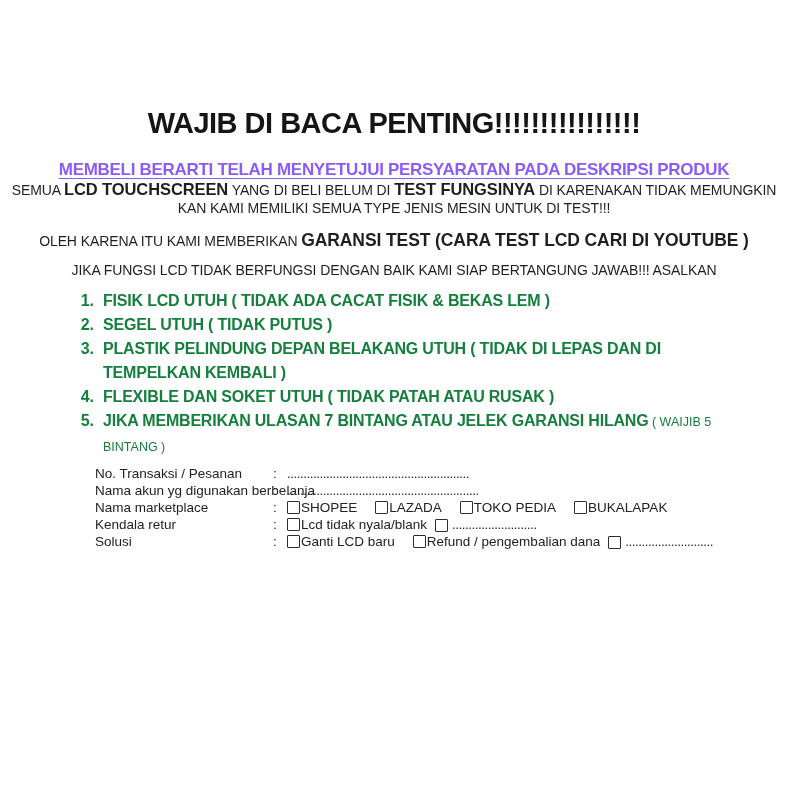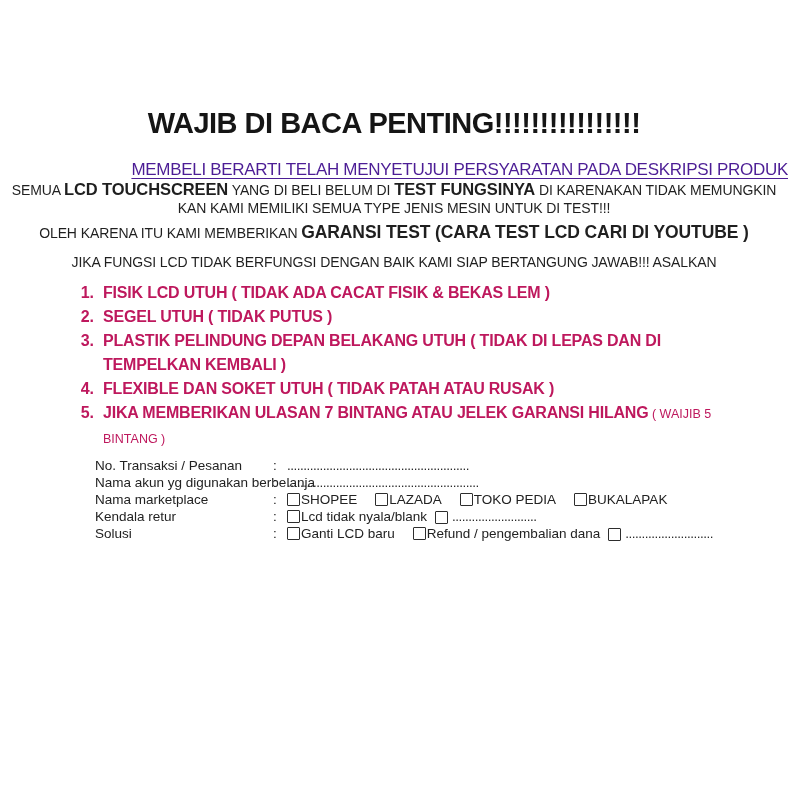--- a/index.html
+++ b/index.html
@@ -21,53 +21,53 @@
     text-align: center;
     font-size: 29px;
     font-weight: 800;
     letter-spacing: -0.5px;
     line-height: 1.05;
     color: #151515;
   }
   
   .subtitle {
     margin-top: 22px;
-    text-align: right;
+    text-align: center;
     font-size: 17px;
-    font-weight: 400;
+    font-weight: 700;
     letter-spacing: -0.3px;
     text-decoration: underline;
     text-underline-offset: 3px;
-    color: #4c1d95;
+    color: #8b5cf6;
   }
   
   .introline {
     text-align: center;
     font-size: 14px;
     font-weight: 400;
     letter-spacing: -0.1px;
     color: #1f1f1f;
     white-space: nowrap;
   }
   .il1 { }
   .il2 { margin-top: 1px; }
-  .il3 { margin-top: 6px; }
+  .il3 { margin-top: 14px; }
   .il4 { margin-top: 11px; }
   .b  { font-weight: 400; }
   .bbig  { font-weight: 700; font-size: 16.5px; }
   .bbig2 { font-weight: 700; font-size: 17.5px; }
   
   .conditions {
     margin: 11px 60px 0 78px;
     list-style-type: decimal;
     padding-left: 20px;
     font-size: 16px;
     font-weight: 700;
     letter-spacing: -0.2px;
-    color: #be185d;
+    color: #15803d;
     width: 648px;
   }
   .conditions li {
     line-height: 24px;
     padding-left: 5px;
   }
   .suffix-small {
     font-weight: 400;
     font-size: 12.5px;
     letter-spacing: 0;

